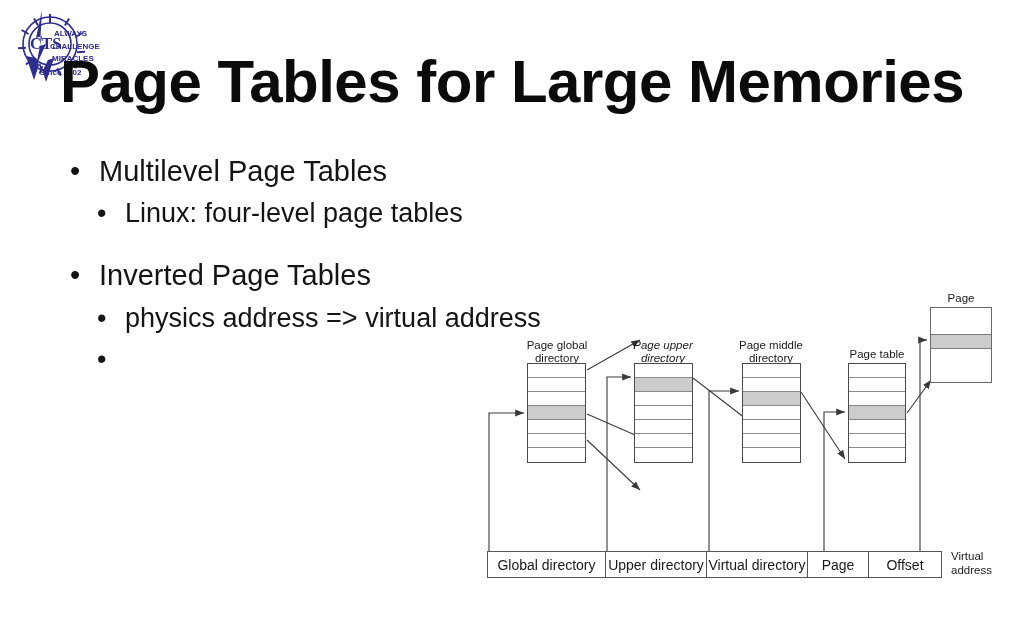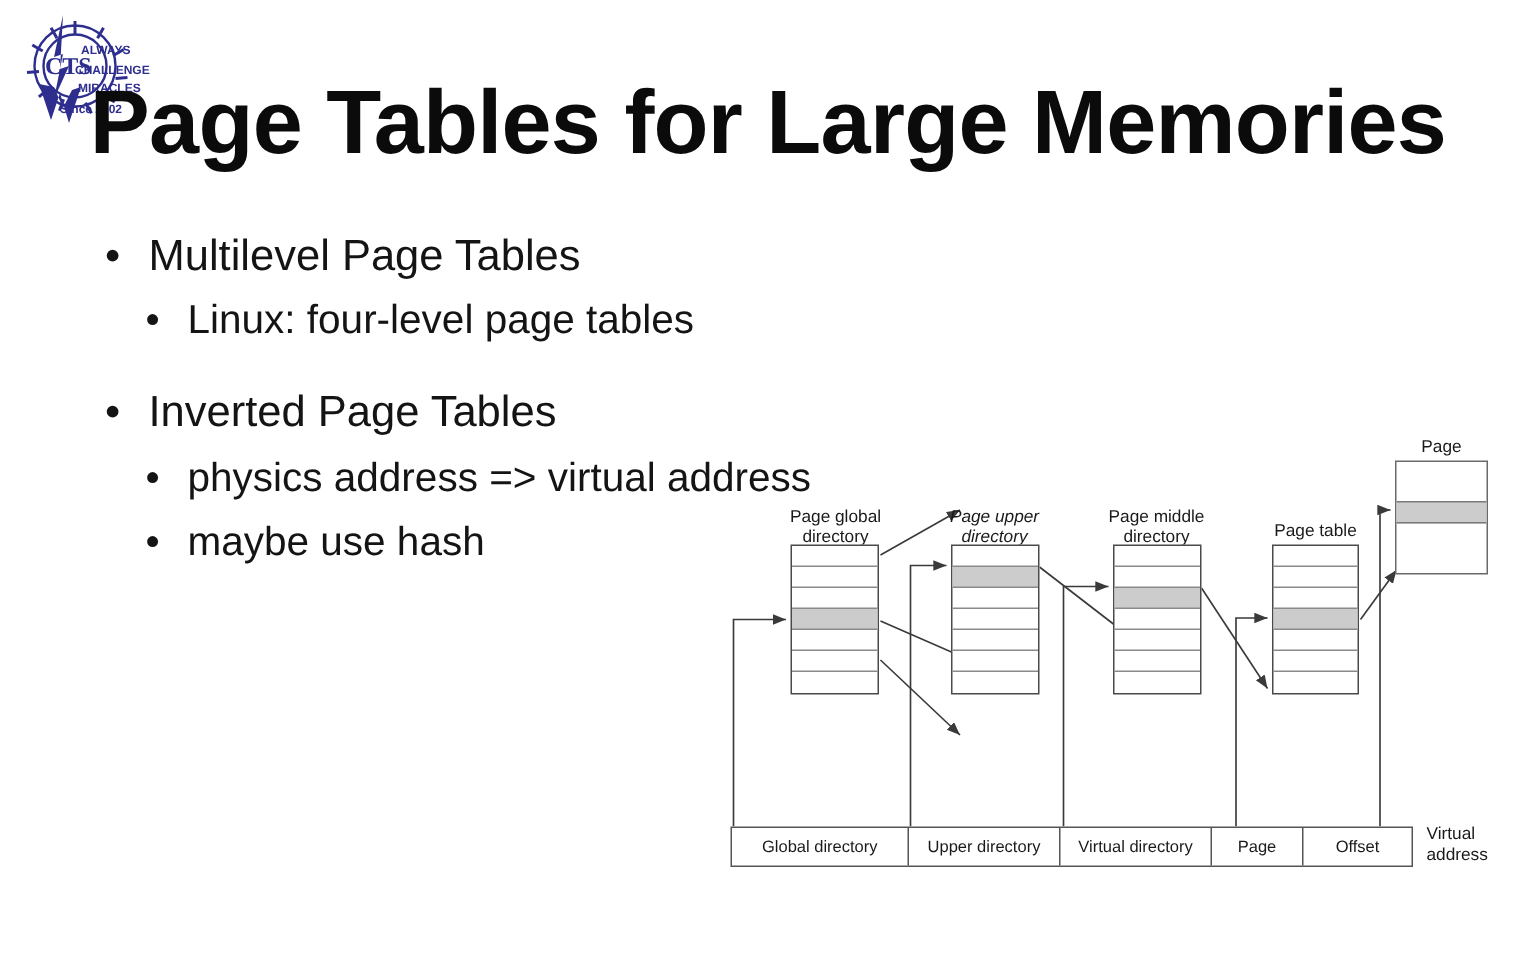--- a/index.html
+++ b/index.html
@@ -131,21 +131,21 @@
     border: 1px solid #555555;
     box-sizing: border-box;
     background: #ffffff;
   }
   #vabar .field {
     border-right: 1px solid #555555;
     box-sizing: border-box;
     display: flex;
     align-items: center;
     justify-content: center;
-    font-size: 11px;
+    font-size: 14px;
     color: #1a1a1a;
   }
   #vabar .field:last-child { border-right: none; }
 
   #valabel {
     position: absolute;
     left: 951px;
     top: 549px;
     font-size: 11.5px;
     line-height: 14px;
@@ -208,21 +208,20 @@
 <div class="bullet lvl1" id="b3">
   <span class="dot">•</span>
   <span class="txt">Inverted Page Tables</span>
 </div>
 <div class="bullet lvl2" id="b4">
   <span class="dot">•</span>
   <span class="txt">physics address =&gt; virtual address</span>
 </div>
 <div class="bullet lvl2" id="b5">
   <span class="dot">•</span>
-  <span class="txt">maybe use hash</span>
 </div>
 
 <div id="figure">
 
   <svg width="1024" height="640" style="position:absolute;left:0;top:0;" aria-hidden="true">
     <defs>
       <marker id="ah" markerWidth="9" markerHeight="9" refX="8" refY="3.2" orient="auto" markerUnits="strokeWidth">
         <path d="M0,0 L8,3.2 L0,6.4 z" fill="#3a3a3a"></path>
       </marker>
     </defs>

